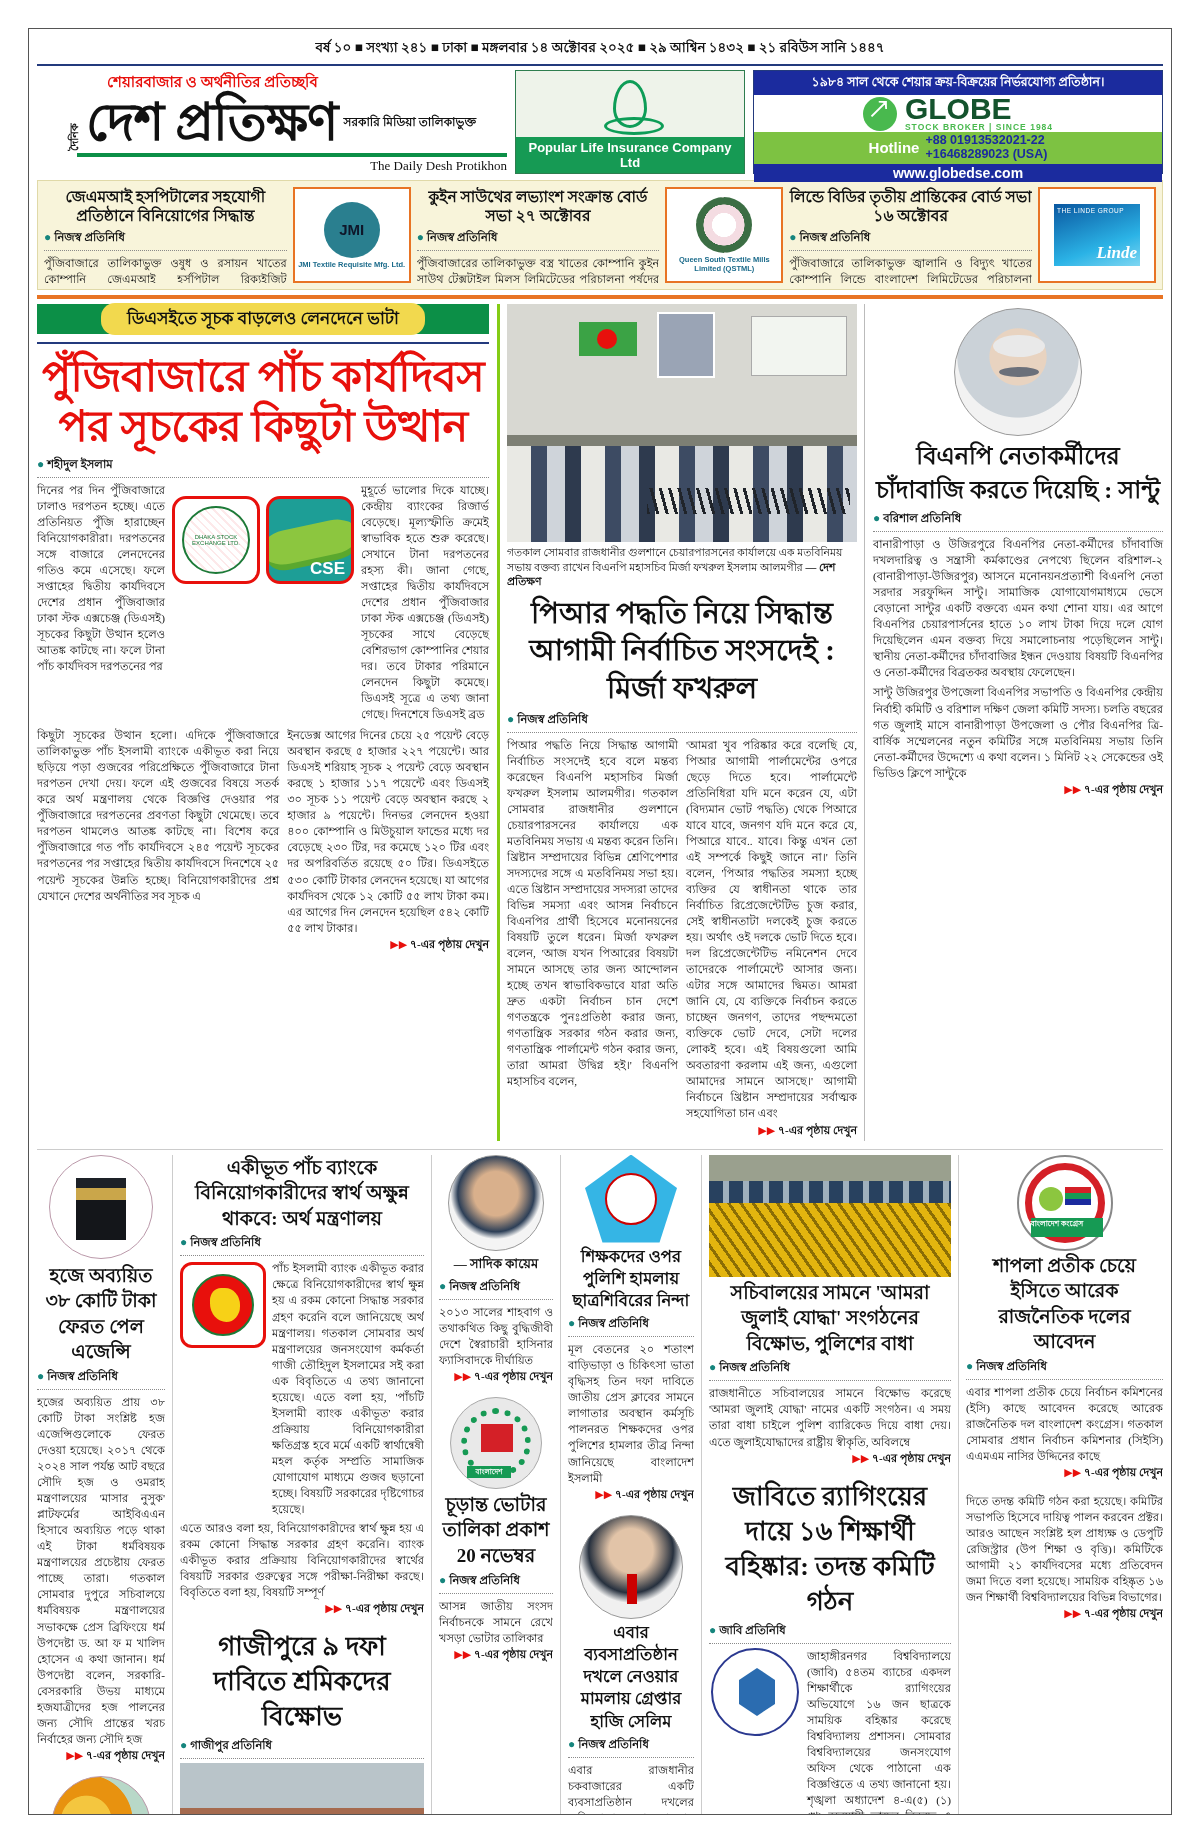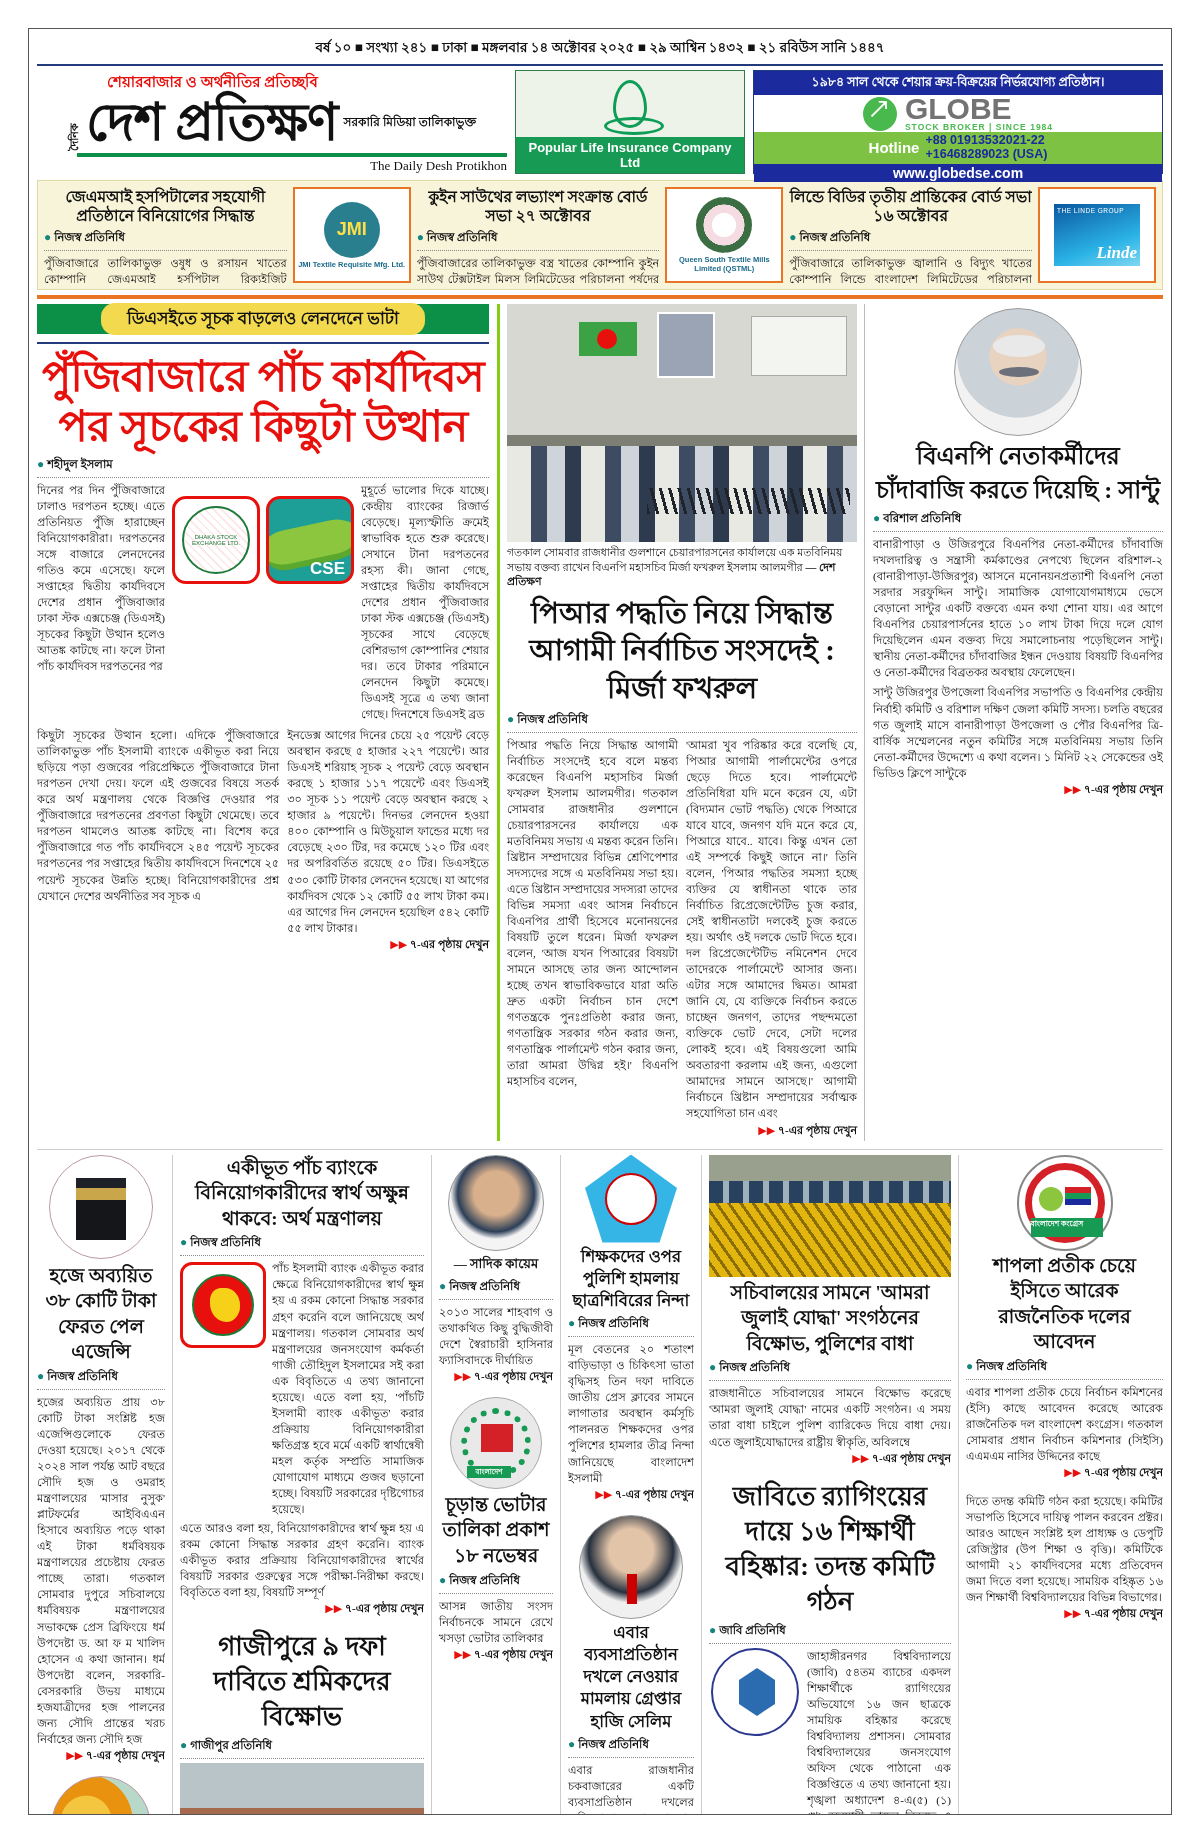--- a/index.html
+++ b/index.html
@@ -22,34 +22,34 @@
   .ad-popular { flex:0 0 230px; border:1.5px solid #2e7d4f; background:#eef3ea; display:flex; flex-direction:column; }
   .plic-logo-area { flex:1; display:flex; align-items:center; justify-content:center; }
   .plic-leaf { width:34px; height:48px; border:3px solid #0d9d57; border-radius:50% 50% 50% 50%/60% 60% 40% 40%; position:relative; }
   .plic-leaf:after { content:""; position:absolute; left:-12px; bottom:-10px; width:54px; height:12px; border:3px solid #0d9d57; border-radius:50%; }
   .ad-popular-band { background:#169a54; color:#fff; font-weight:bold; font-size:13px; text-align:center; padding:3px 2px; font-family:"Liberation Sans",sans-serif; }
   .ad-globe { flex:1; border:1px solid #233a7d; display:flex; flex-direction:column; font-family:"Liberation Sans",sans-serif; }
   .globe-top { background:#1b2b9e; color:#fff; font-size:12.5px; font-weight:bold; text-align:center; padding:2px; font-family:"Liberation Serif",serif; }
   .globe-mid { background:#fff; flex:1; display:flex; align-items:center; justify-content:center; gap:8px; }
   .globe-ball { width:34px; height:34px; border-radius:50%; background:#49b94e; position:relative; }
   .globe-ball:after { content:"↗"; position:absolute; left:8px; top:2px; color:#fff; font-weight:bold; font-size:20px; }
-  .globe-word { color:#737373; font-weight:900; font-size:30px; line-height:0.9; }
+  .globe-word { color:#14532d; font-weight:900; font-size:30px; line-height:0.9; }
   .globe-sub { color:#49b94e; font-size:8.5px; font-weight:bold; letter-spacing:1px; }
   .globe-hot { background:#7dc242; display:flex; align-items:center; justify-content:center; gap:6px; padding:2px; }
   .globe-hot .hl { color:#fff; font-weight:bold; font-size:15px; }
   .globe-hot .ph { color:#1b2b9e; font-weight:bold; font-size:12.5px; line-height:1.1; }
   .globe-web { background:#1b2b9e; color:#fff; text-align:center; font-weight:bold; font-size:14px; padding:1px; }
 
   
   .strip { margin-top:6px; background:#f8f4da; border:1px solid #e0d9a8; display:flex; gap:6px; padding:6px; height:110px; }
   .strip-art { flex:1; overflow:hidden; }
   .strip-art h2 { font-size:15.5px; text-align:center; line-height:1.25; }
   .logo-box { flex:0 0 118px; border:2.5px solid #e87424; background:#fff; display:flex; flex-direction:column; align-items:center; justify-content:center; gap:2px; padding:2px; }
   .logo-cap { font-size:7.5px; font-weight:bold; color:#1a6a8a; text-align:center; font-family:"Liberation Sans",sans-serif; }
-  .jmi-circle { width:56px; height:56px; border-radius:50%; background:#2a7f8f; color:#fde047; display:flex; align-items:center; justify-content:center; font-weight:900; font-family:"Liberation Sans",sans-serif; font-size:18px; }
+  .jmi-circle { width:56px; height:56px; border-radius:50%; background:#2a7f8f; color:#0f172a; display:flex; align-items:center; justify-content:center; font-weight:900; font-family:"Liberation Sans",sans-serif; font-size:15px; }
   .qs-ring { width:56px; height:56px; border-radius:50%; border:4px dashed #3c6e44; background:radial-gradient(circle,#fff 35%,#f4dce2 36% 60%,#3c6e44 61%); }
   .linde-sq { width:86px; height:62px; background:linear-gradient(160deg,#0a57a0,#2bb3e6 65%,#7fd7f2); color:#fff; display:flex; flex-direction:column; justify-content:space-between; padding:3px; }
   .linde-top { font-size:6.5px; letter-spacing:0.5px; font-family:"Liberation Sans",sans-serif; }
   .linde-script { font-style:italic; font-weight:bold; font-size:17px; text-align:right; font-family:"Liberation Serif",serif; }
   .orange-rule { height:4px; background:#e87424; margin:5px 0; }
 
   .byline { font-size:11.5px; font-weight:bold; margin:3px 0 2px; }
   .byline .dot { color:#16857d; font-size:12px; }
   .dotline { border-bottom:1.5px dotted #8a8a8a; margin:2px 0 4px; }
   .body { font-size:11.3px; line-height:1.42; text-align:justify; }
@@ -321,21 +321,21 @@
         <div class="dotline"></div>
         <div class="body">২০১৩ সালের শাহবাগ ও তথাকথিত কিছু বুদ্ধিজীবী দেশে স্বৈরাচারী হাসিনার ফ্যাসিবাদকে দীর্ঘায়িত</div>
         <div class="more"><span class="arr">▶▶</span> <span>৭-এর পৃষ্ঠায় দেখুন</span></div>
       </div>
       <div class="mod">
         <div class="ec-logo">
           <div class="wreath"></div>
             <div class="box"></div>
           <div class="band2">বাংলাদেশ</div>
         </div>
-        <h3 class="mod-h h-md">চূড়ান্ত ভোটার তালিকা প্রকাশ ১৮ নভেম্বর</h3>
+        <h3 class="mod-h h-md">চূড়ান্ত ভোটার তালিকা প্রকাশ 20 নভেম্বর</h3>
         <div class="byline"><span class="dot">●</span> <span>নিজস্ব প্রতিনিধি</span></div>
         <div class="dotline"></div>
         <div class="body">আসন্ন জাতীয় সংসদ নির্বাচনকে সামনে রেখে খসড়া ভোটার তালিকার</div>
         <div class="more"><span class="arr">▶▶</span> <span>৭-এর পৃষ্ঠায় দেখুন</span></div>
       </div>
     </div>
 
     <div class="cB" style="flex:0 0 134px">
       <div class="mod">
         <div class="shibir">

